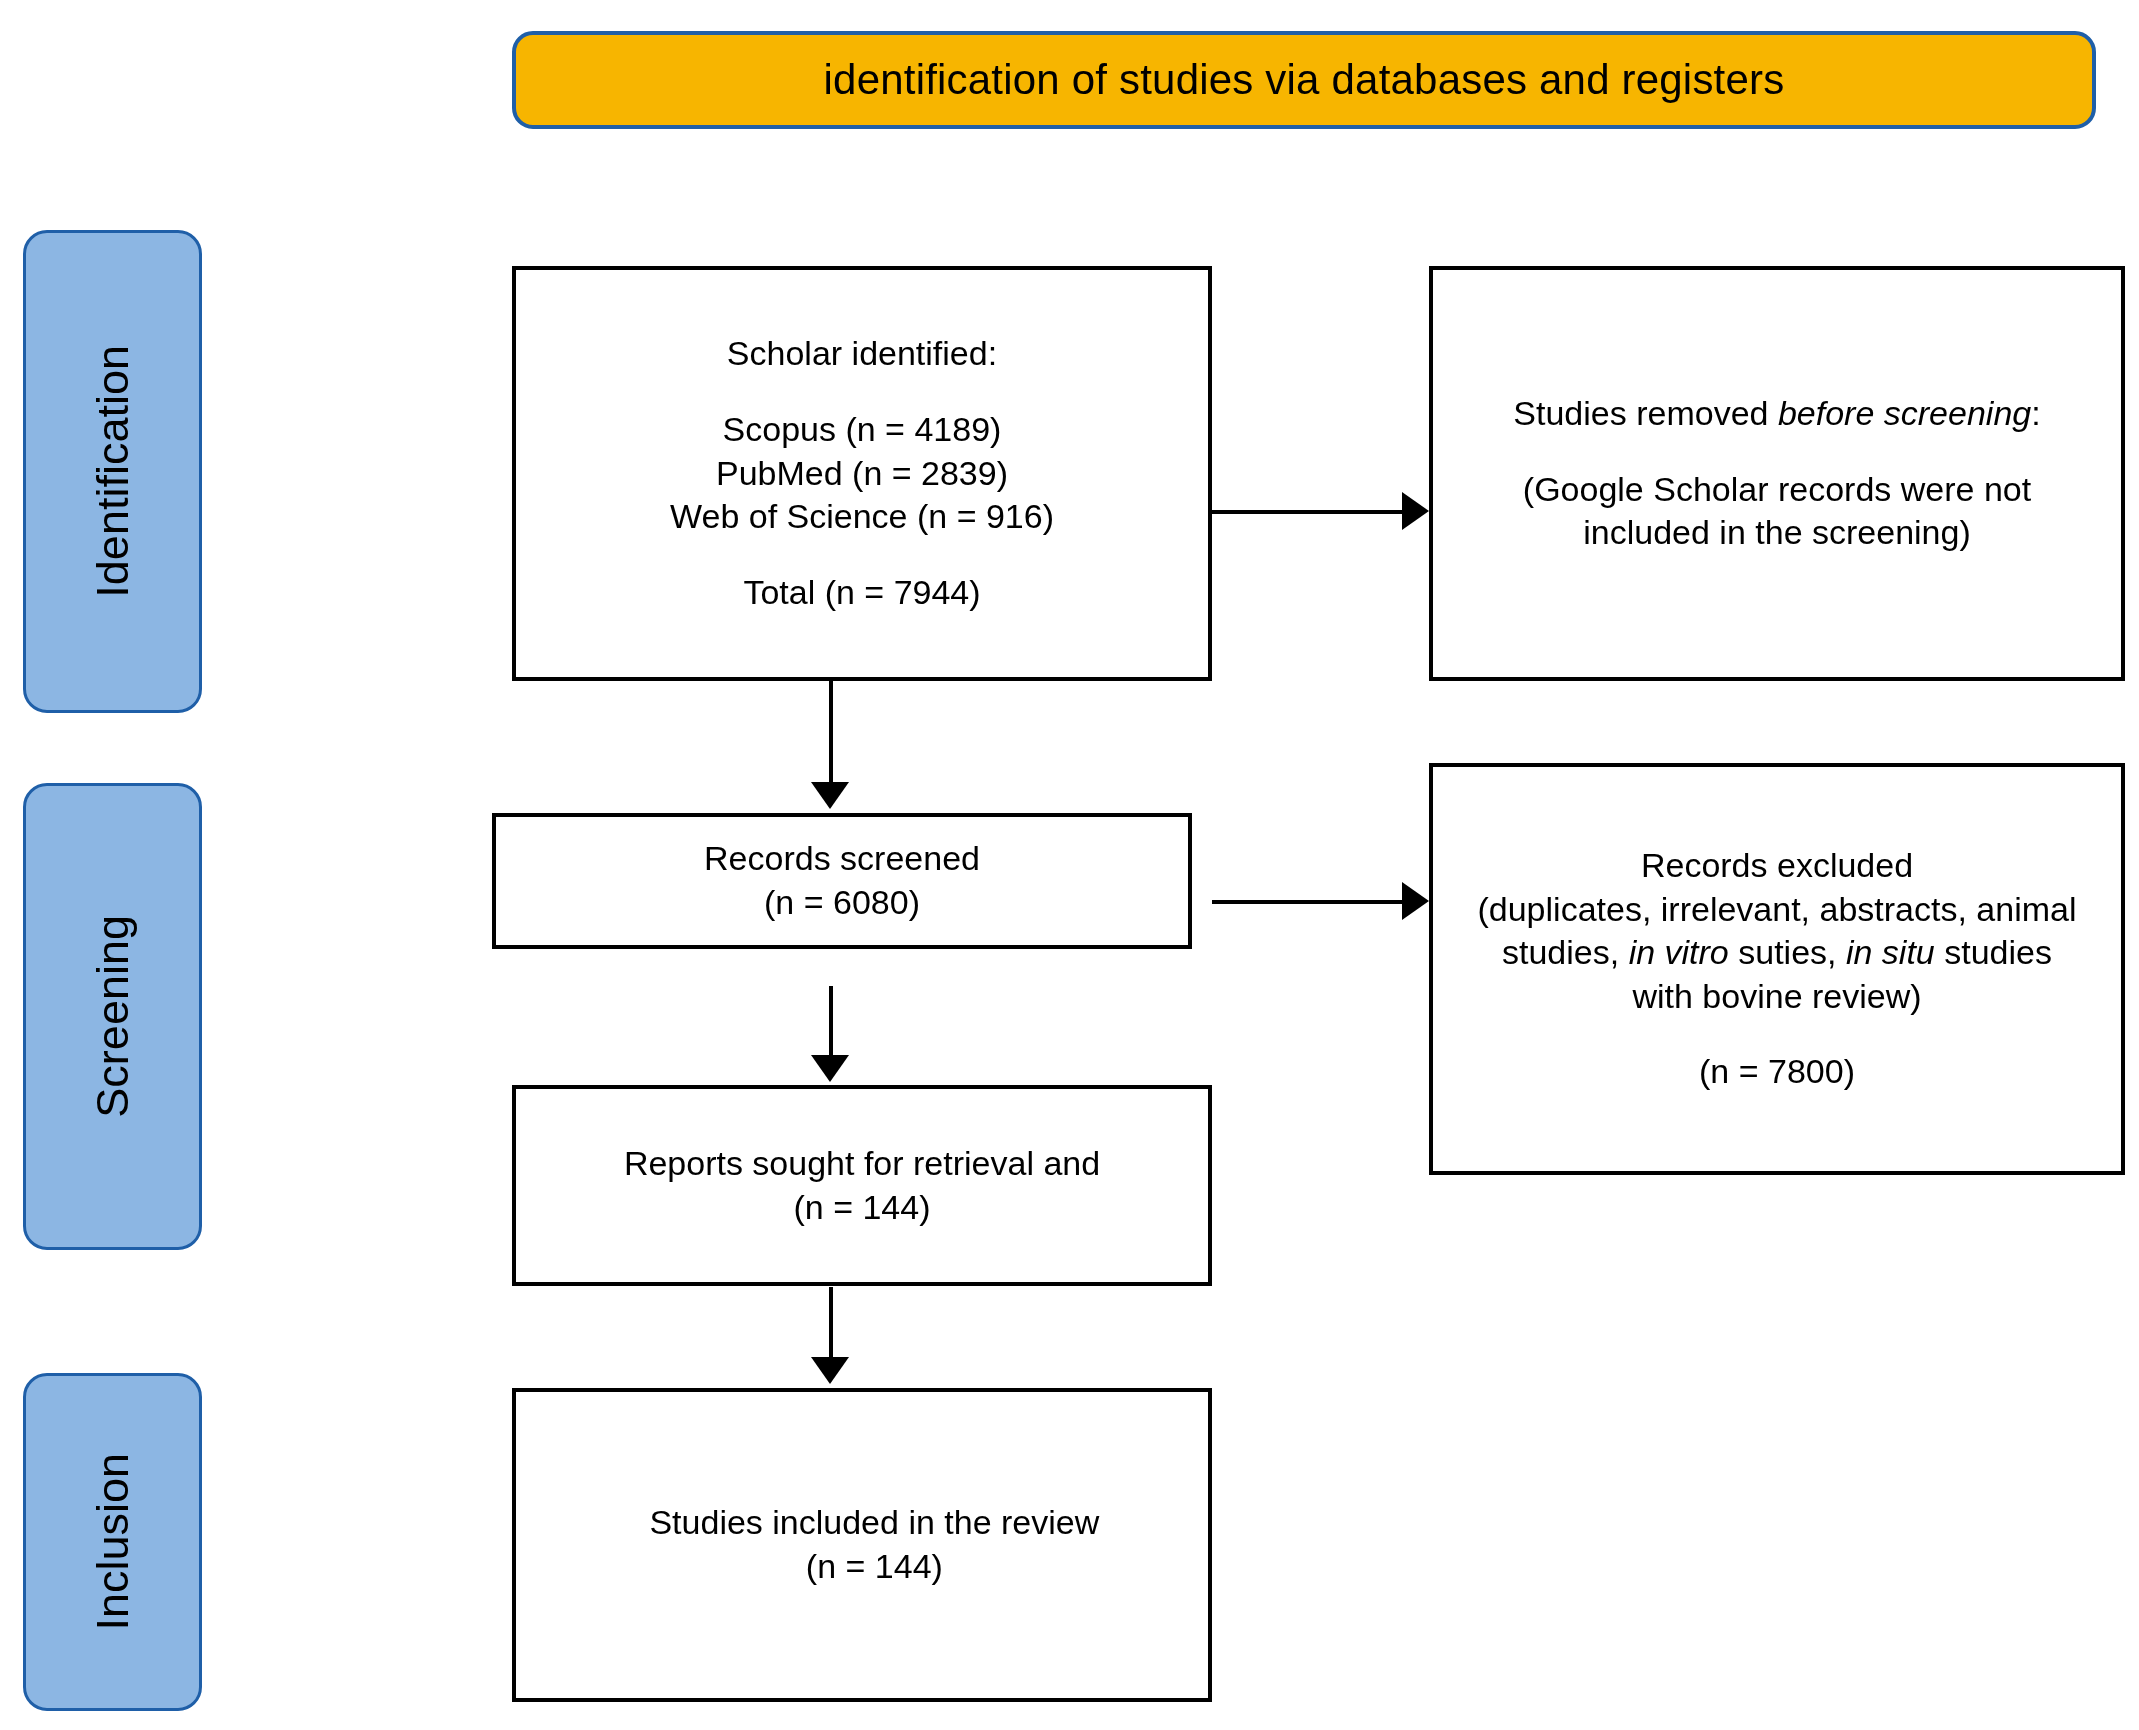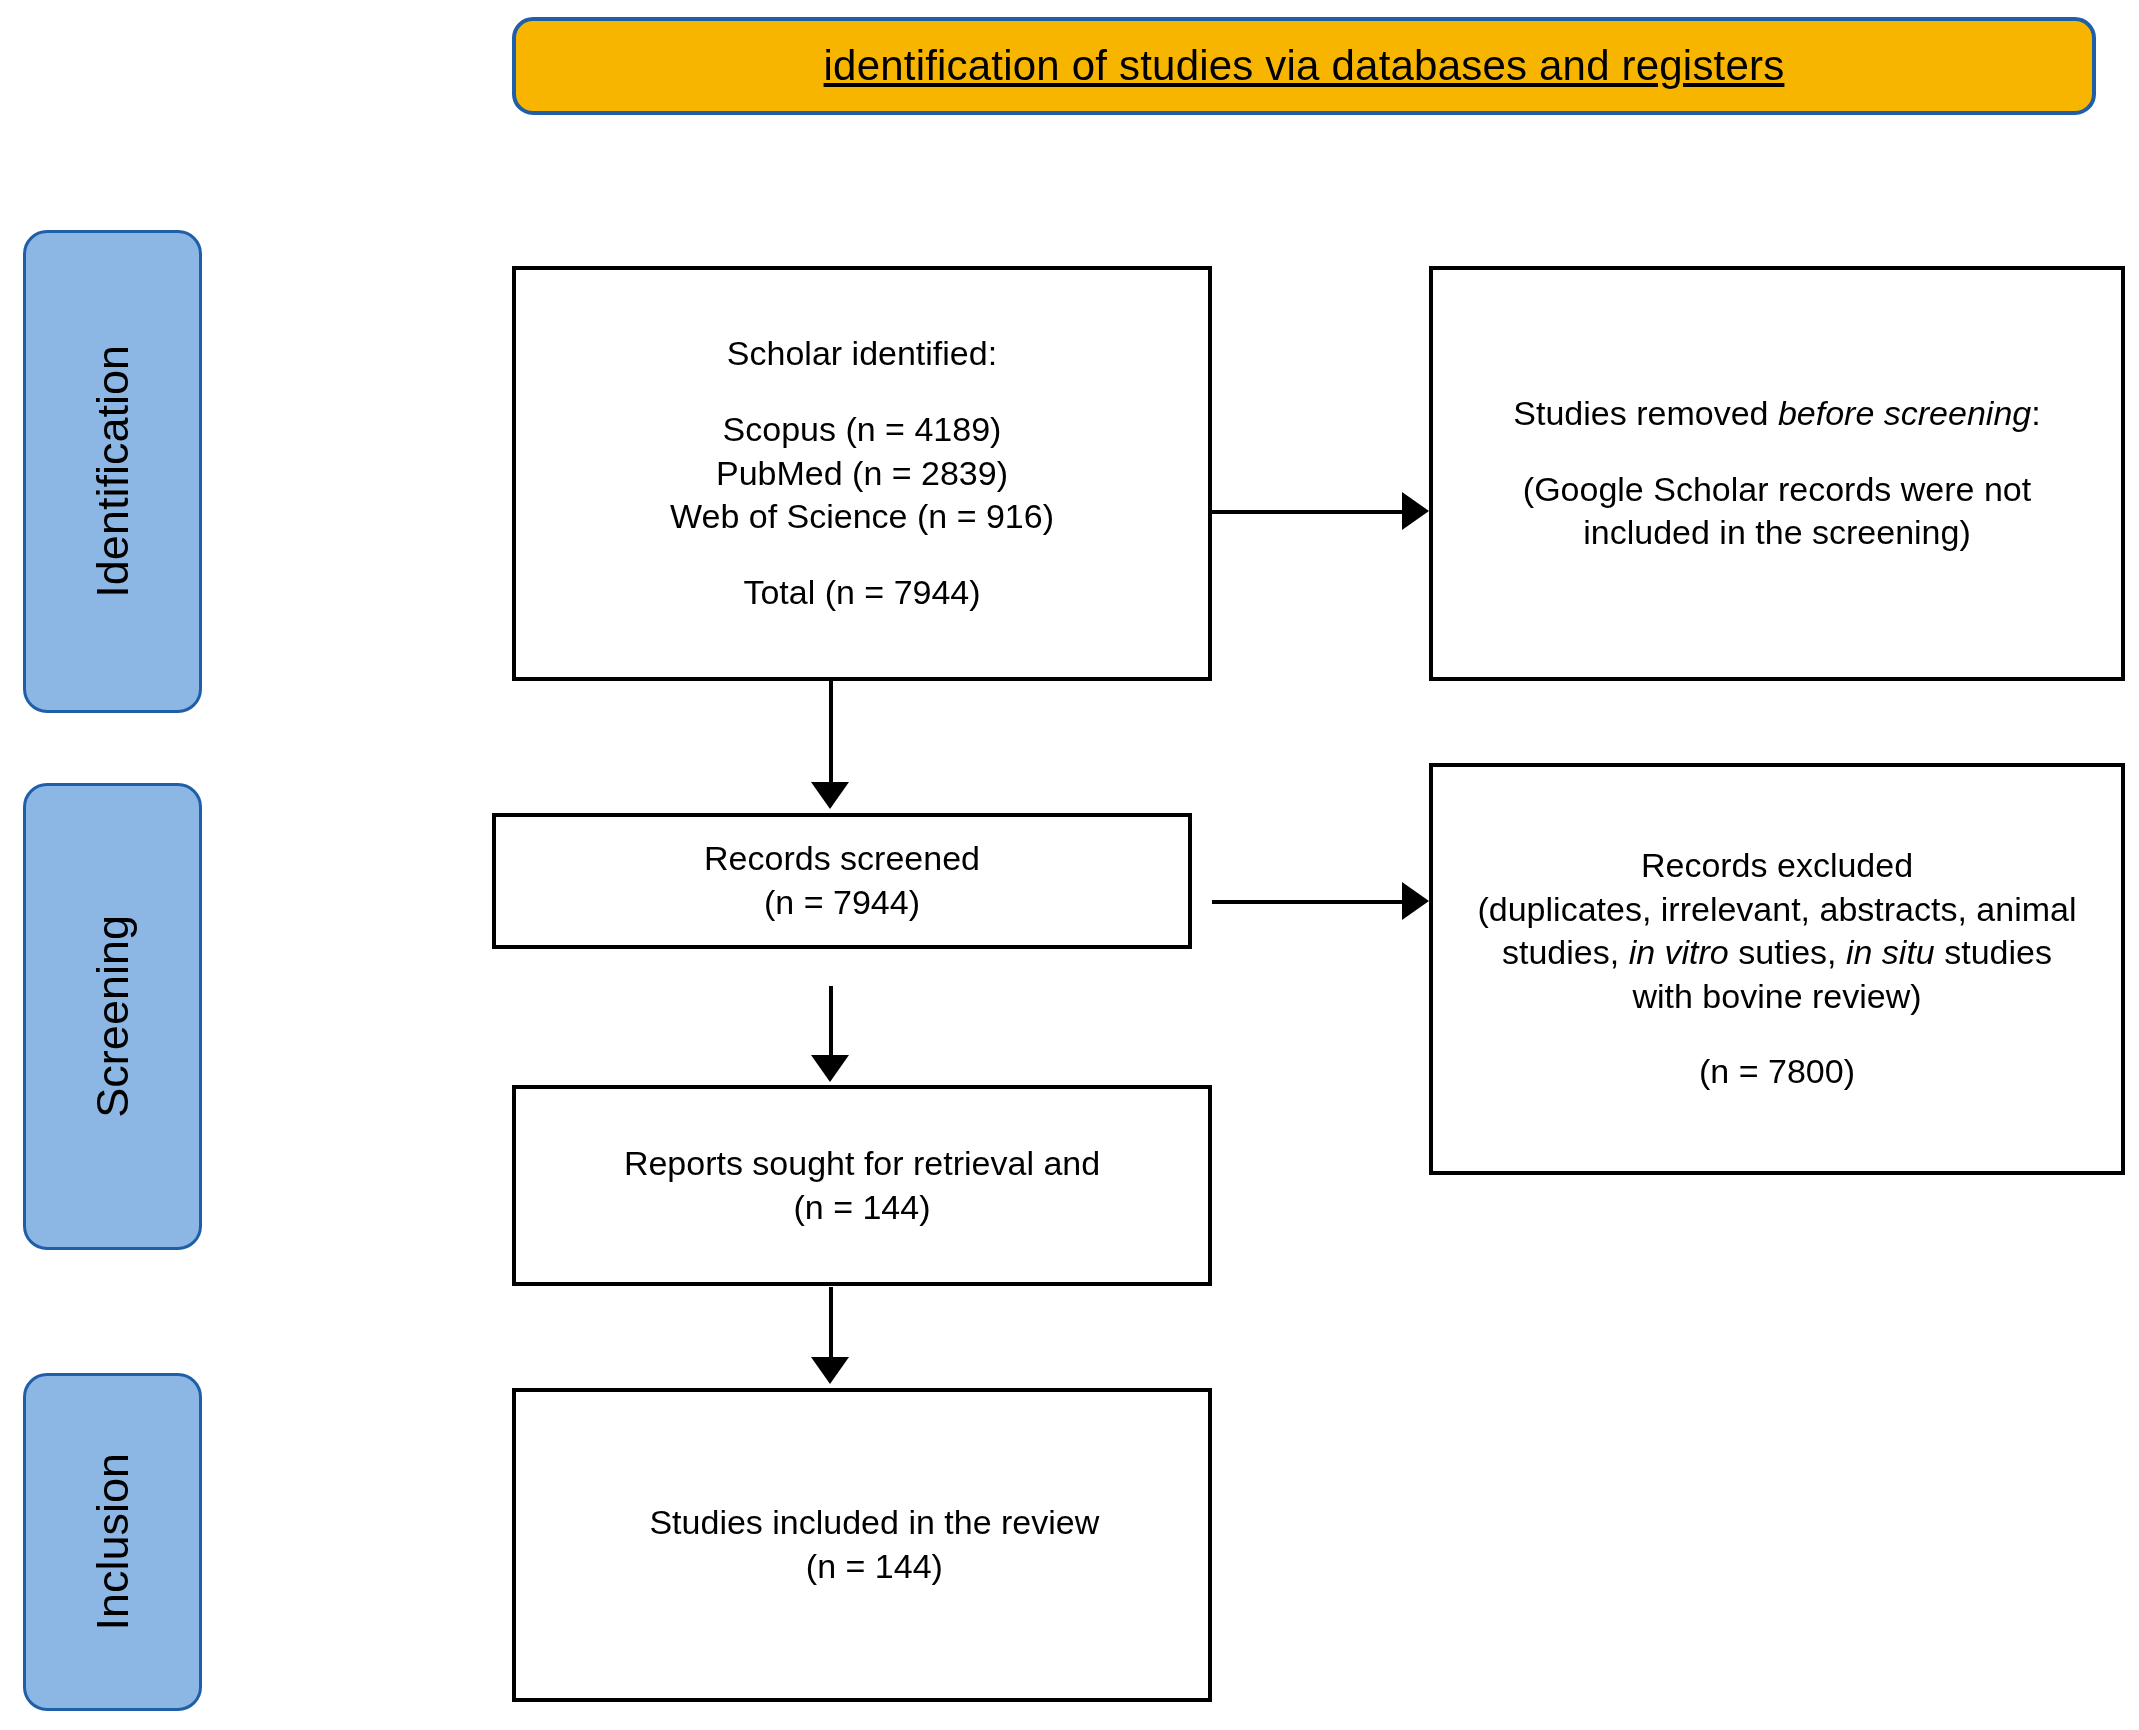--- a/index.html
+++ b/index.html
@@ -17,31 +17,30 @@
     width: 2140px;
     height: 1730px;
     background: #ffffff;
     overflow: hidden;
   }
 
   
   .banner {
     position: absolute;
     left: 512px;
-    top: 17px;
+    top: 31px;
     width: 1584px;
     height: 98px;
     background: #F7B500;
     border: 4px solid #1F5FA8;
     border-radius: 21px;
     box-sizing: border-box;
     display: flex;
     align-items: center;
     justify-content: center;
-    text-decoration: underline;
   }
   .banner-text {
     font-size: 42px;
     line-height: 1.1;
     color: #000000;
     letter-spacing: 0.2px;
     text-align: center;
     white-space: nowrap;
   }
 
@@ -177,21 +176,21 @@
       <div><span>Studies removed </span><em>before screening</em><span>:</span></div>
       <span class="blank"></span>
       <div>(Google Scholar records were not</div>
       <div>included in the screening)</div>
     </div>
   </div>
 
   <div class="box" id="box-screened">
     <div class="box-text">
       <div>Records screened</div>
-      <div>(n = 7944)</div>
+      <div>(n = 6080)</div>
     </div>
   </div>
 
   <div class="box" id="box-excluded">
     <div class="box-text">
       <div>Records excluded</div>
       <div>(duplicates, irrelevant, abstracts, animal</div>
       <div><span>studies, </span><em>in vitro</em><span> suties, </span><em>in situ</em><span> studies</span></div>
       <div>with bovine review)</div>
       <span class="blank"></span>

